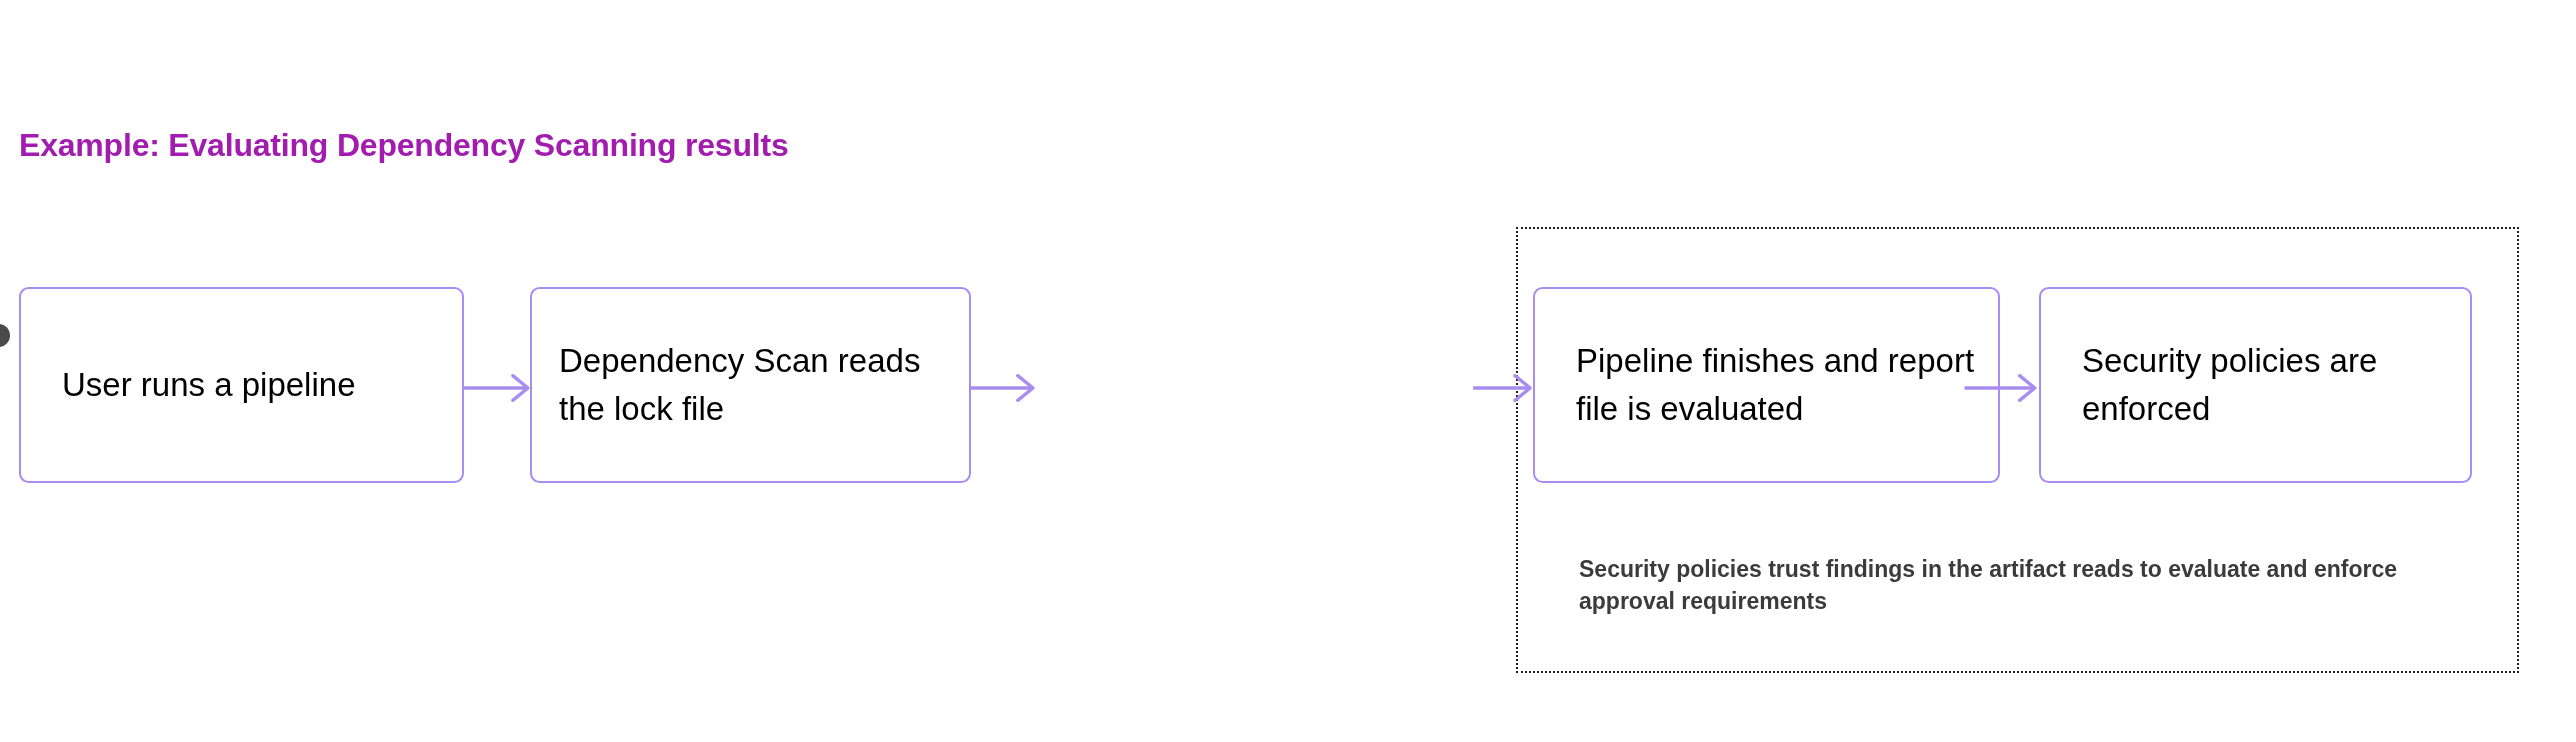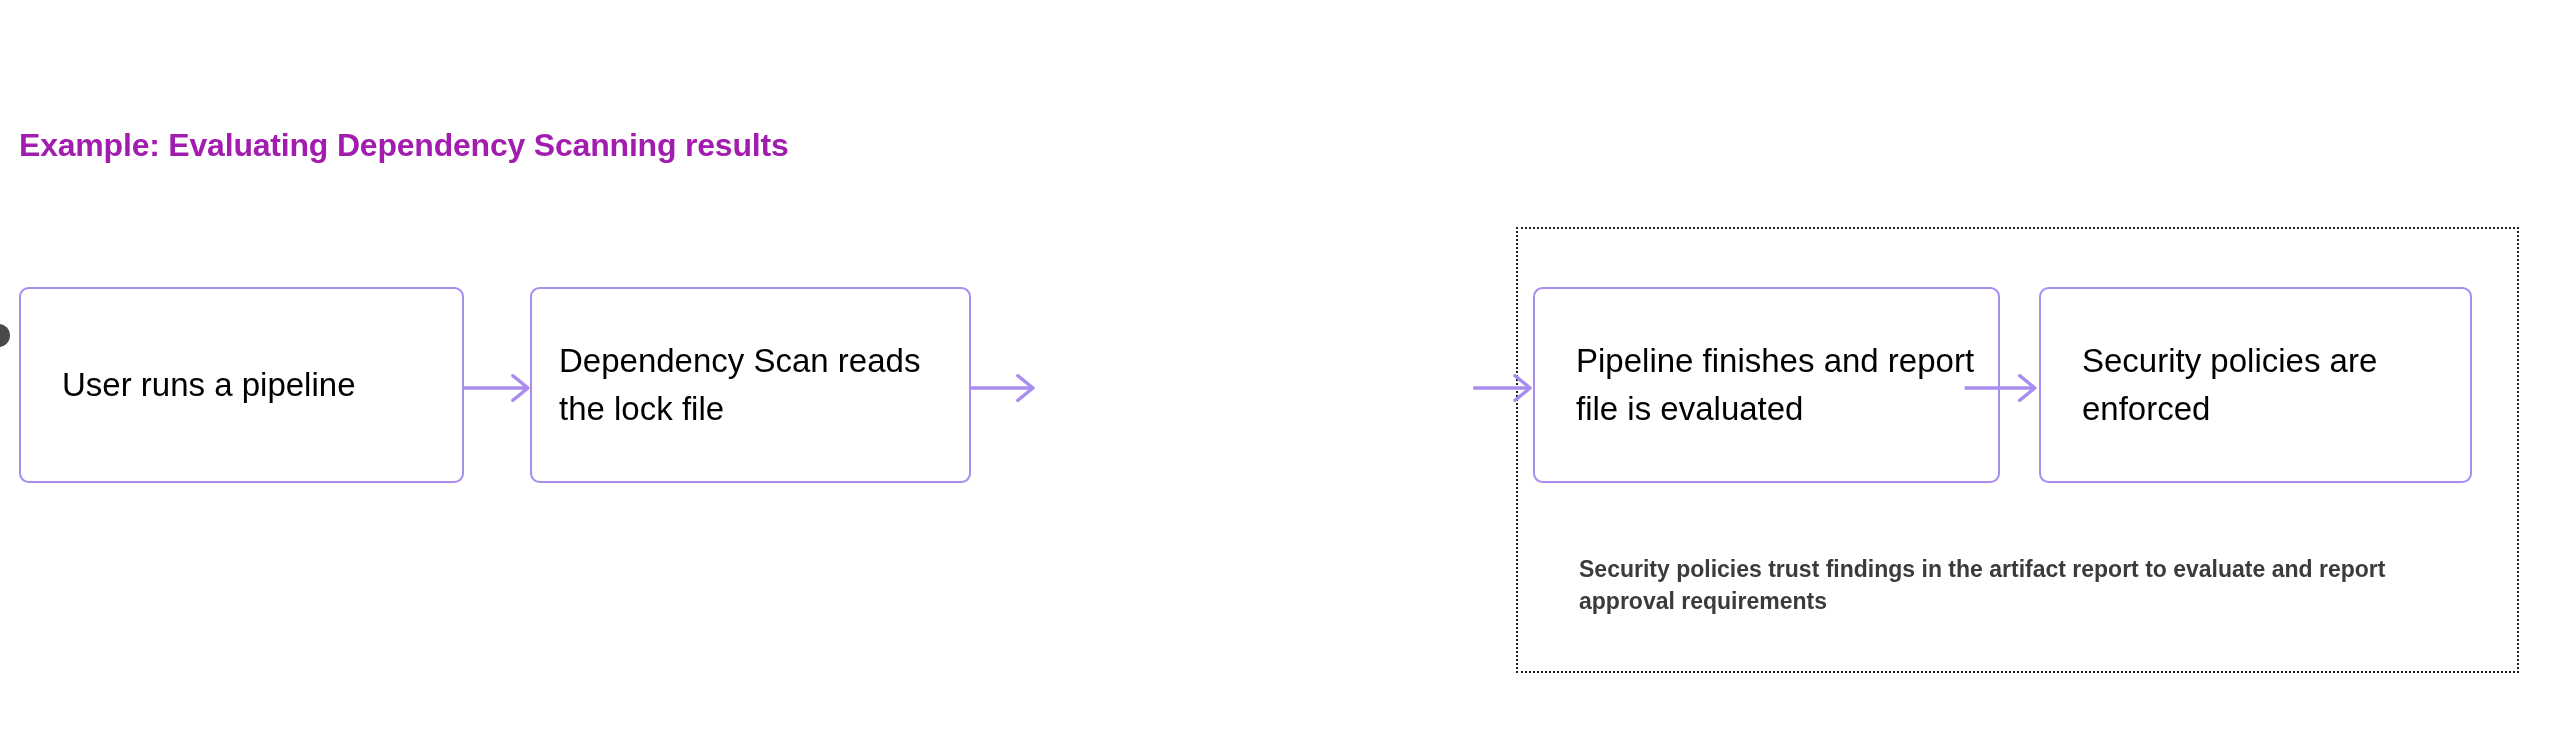--- a/index.html
+++ b/index.html
@@ -114,21 +114,21 @@
 <body>
 
 <div id="canvas">
 
   <div class="diagram-title">Example: Evaluating Dependency Scanning results</div>
 
   <div class="start-marker"></div>
 
   <div class="group-box"></div>
 
-  <div class="group-caption">Security policies trust findings in the artifact report to evaluate and report approval requirements</div>
+  <div class="group-caption">Security policies trust findings in the artifact reads to evaluate and enforce approval requirements</div>
 
   <div class="node" id="node-0">
     <div class="node-label">User runs a pipeline</div>
   </div>
 
   <div class="node" id="node-1">
     <div class="node-label">Dependency Scan reads the lock file</div>
   </div>
 
 

